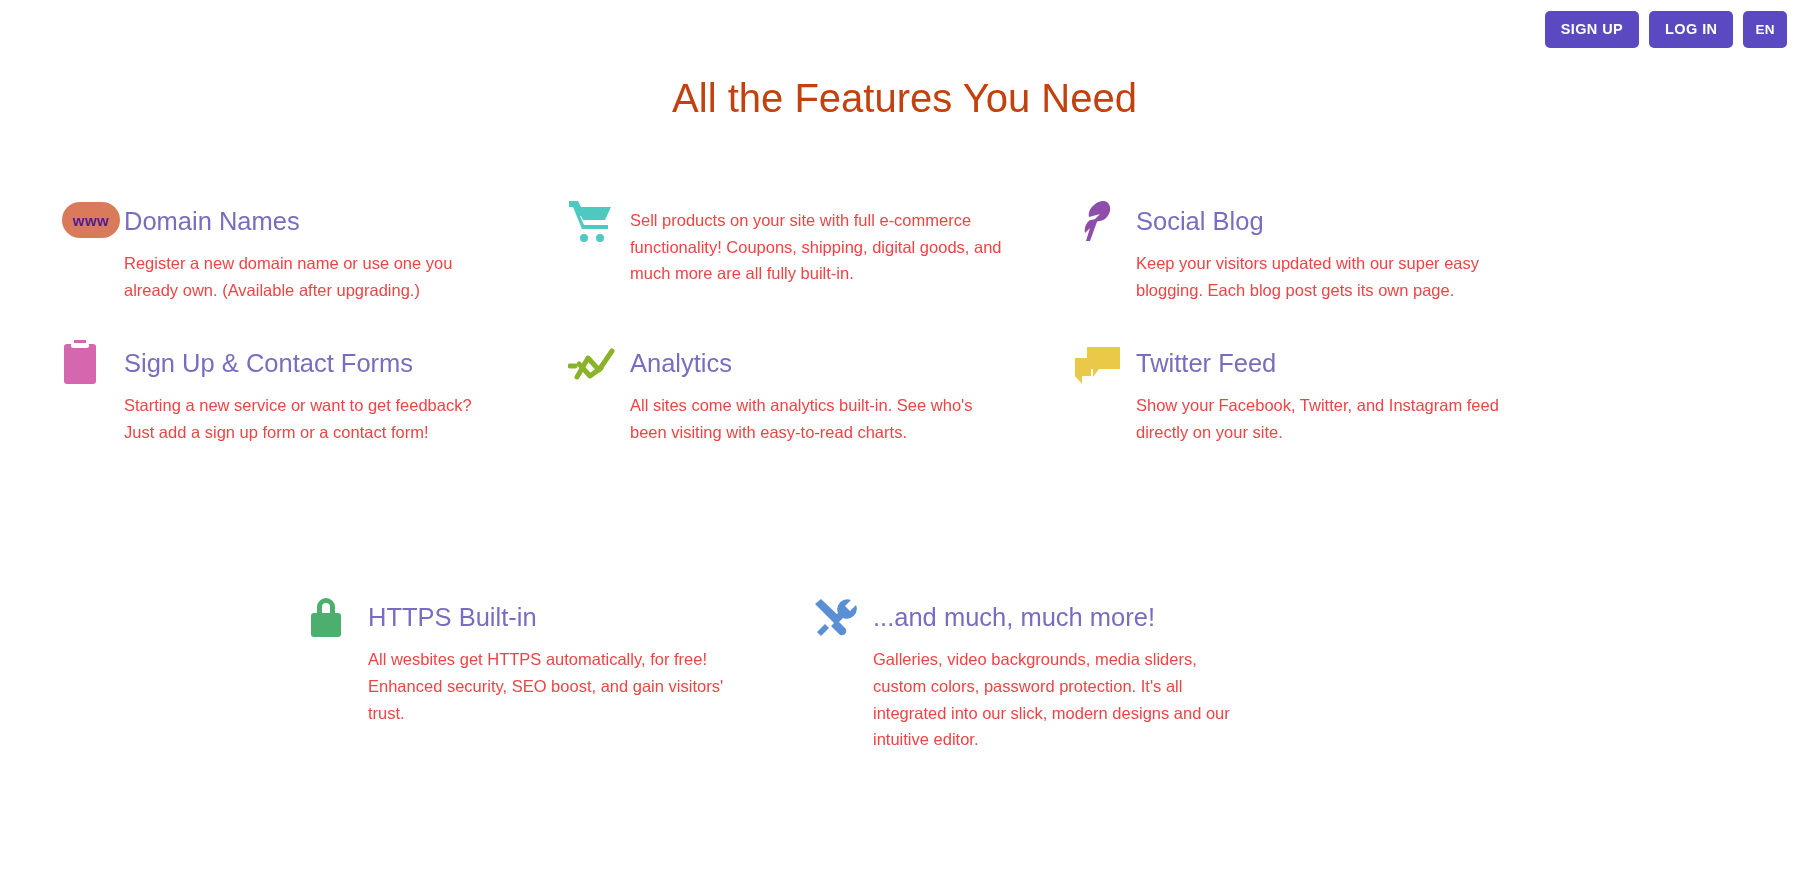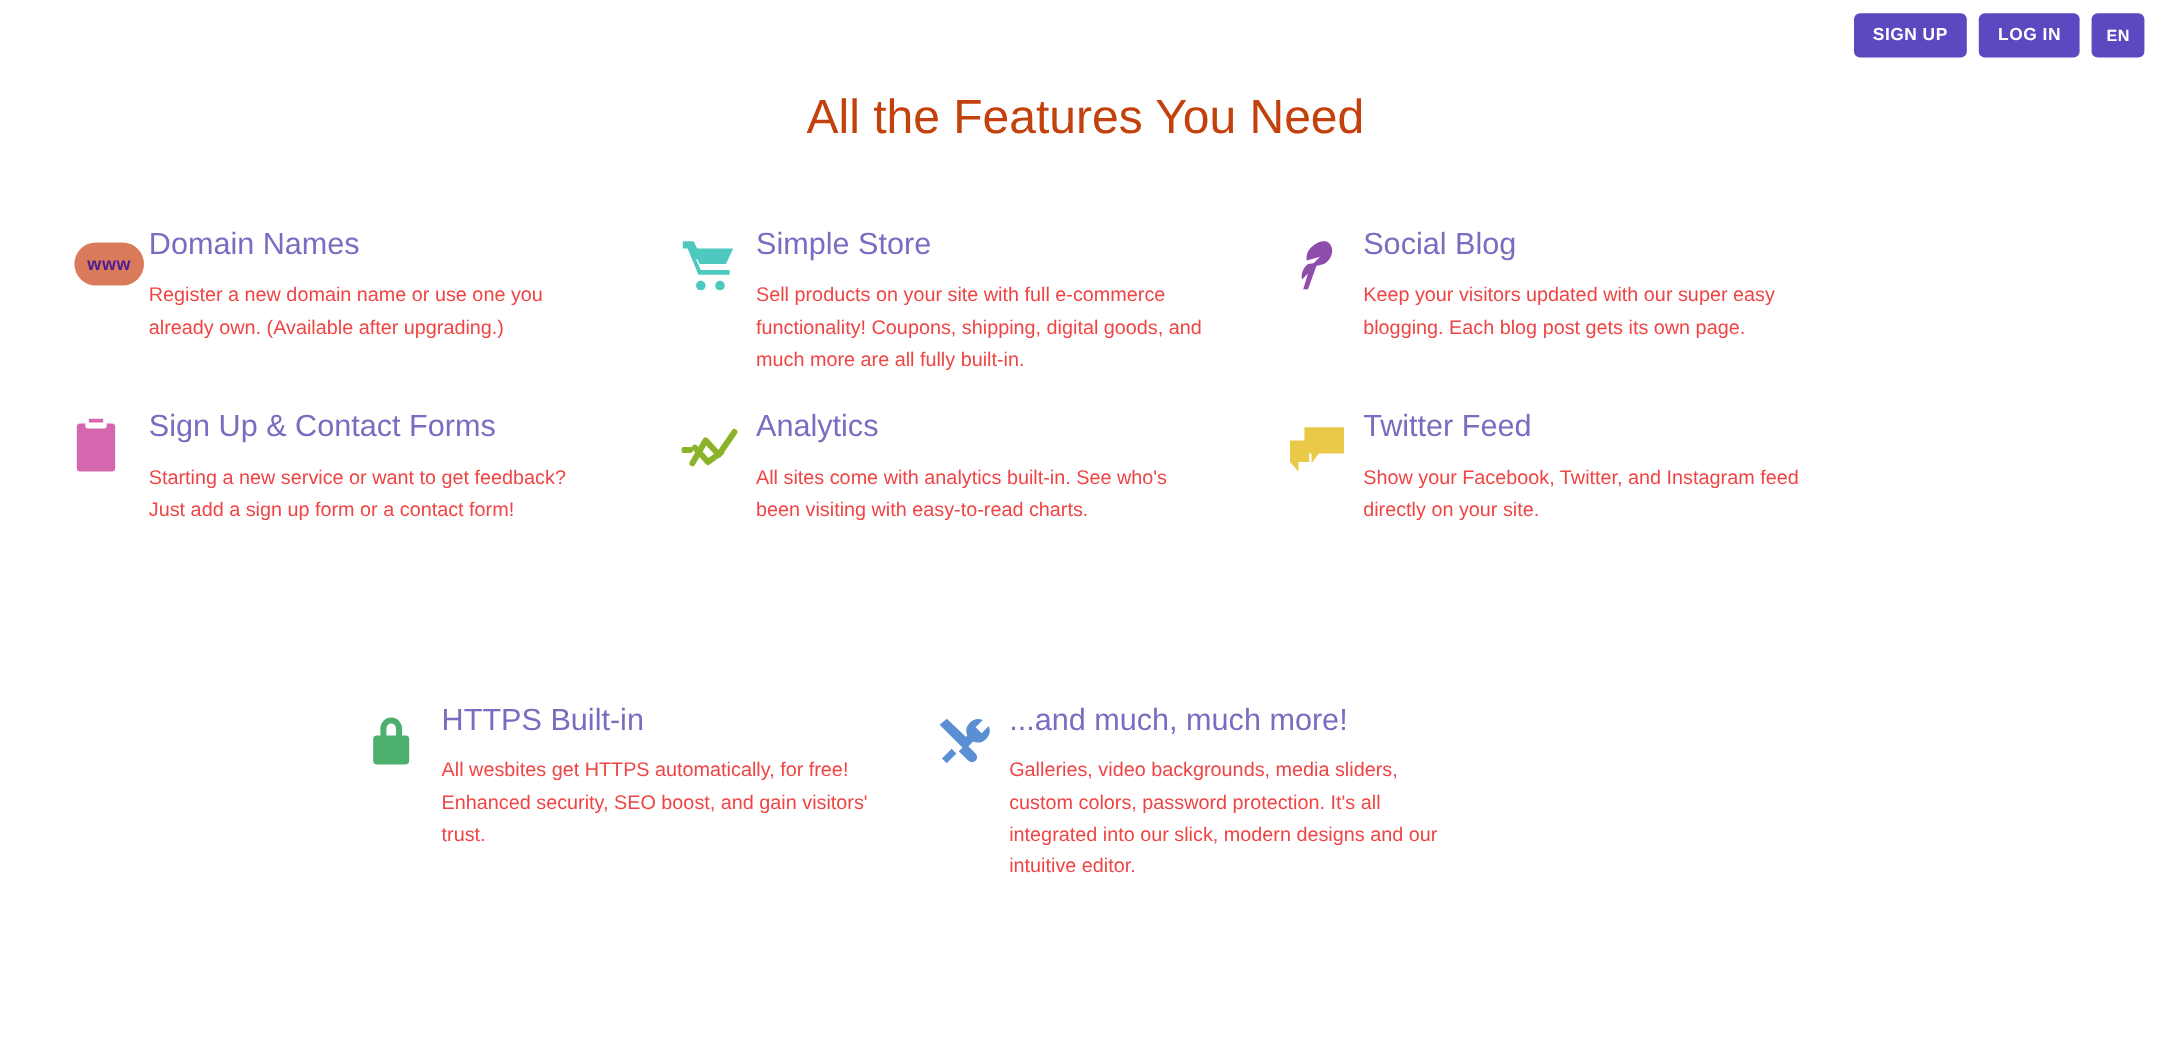--- a/index.html
+++ b/index.html
@@ -44,37 +44,37 @@
     grid-template-columns: 438px 438px 438px;
     column-gap: 68px;
     row-gap: 0px;
   }
   .feature { display: flex; align-items: flex-start; }
   .feature .icon-wrap {
     flex: 0 0 58px; width: 58px; height: 58px;
     display: flex; align-items: flex-start; justify-content: flex-start;
     padding-top: 8px;
   }
-  .feature .body { flex: 1 1 auto; padding-left: 4px; }
+  .feature .body { flex: 1 1 auto; padding-left: 4px; margin-top: 17px; }
   .feature h3 {
     margin: 0 0 14px 0;
     font-size: 25.5px; font-weight: normal;
     color: #7a6cc0; line-height: 1.15;
   }
   .feature p {
     margin: 0;
     font-size: 16.5px; line-height: 1.62;
     color: #ef4444;
   }
   .row2 { margin-top: 0; }
 
   
   .bottom {
     position: absolute; top: 586px; left: 306px; width: 1200px;
-    display: grid; grid-template-columns: 440px 440px; column-gap: 33px;
+    display: grid; grid-template-columns: 440px 440px; column-gap: 65px;
   }
 
   
   .www-pill {
     width: 68px; height: 36px; border-radius: 18px;
     background: #d97a5b;
     display: flex; align-items: center; justify-content: center;
     color: #4c1d95; font-size: 15px; font-weight: bold; letter-spacing: .5px;
     margin-top: 4px;
   }
@@ -110,21 +110,20 @@
     <div class="feature">
       <div class="icon-wrap">
         <svg width="48" height="44" viewBox="0 0 48 44">
           <path d="M1 3 h9 l3 6 h30 l-6 13 h-22 l-2 -4 h-1 l4 9 h24 v4 h-26 l-9 -22 h-4 z" fill="#4ec9c0"></path>
           <path d="M13 11 h28 l-4 9 h-20 z" fill="#4ec9c0"></path>
           <circle cx="16" cy="40" r="4" fill="#4ec9c0"></circle>
           <circle cx="32" cy="40" r="4" fill="#4ec9c0"></circle>
         </svg>
       </div>
       <div class="body">
-        <h3>Simple Store</h3>
         <p>Sell products on your site with full e-commerce functionality! Coupons, shipping, digital goods, and much more are all fully built-in.</p>
       </div>
     </div>
 
     <div class="feature">
       <div class="icon-wrap">
         <svg width="40" height="50" viewBox="0 0 40 50">
           <path d="M33 4 c5 4 4 12 -2 17 c-3 2 -8 3 -12 2 l7 -7 l-11 3 c-1 -4 1 -9 5 -12 c4 -4 10 -5 13 -3 z" fill="#8e4dab"></path>
           <path d="M16 22 c-4 3 -6 8 -5 13 l5 -5 l-4 13 h4 l8 -22 z" fill="#8e4dab"></path>
         </svg>

